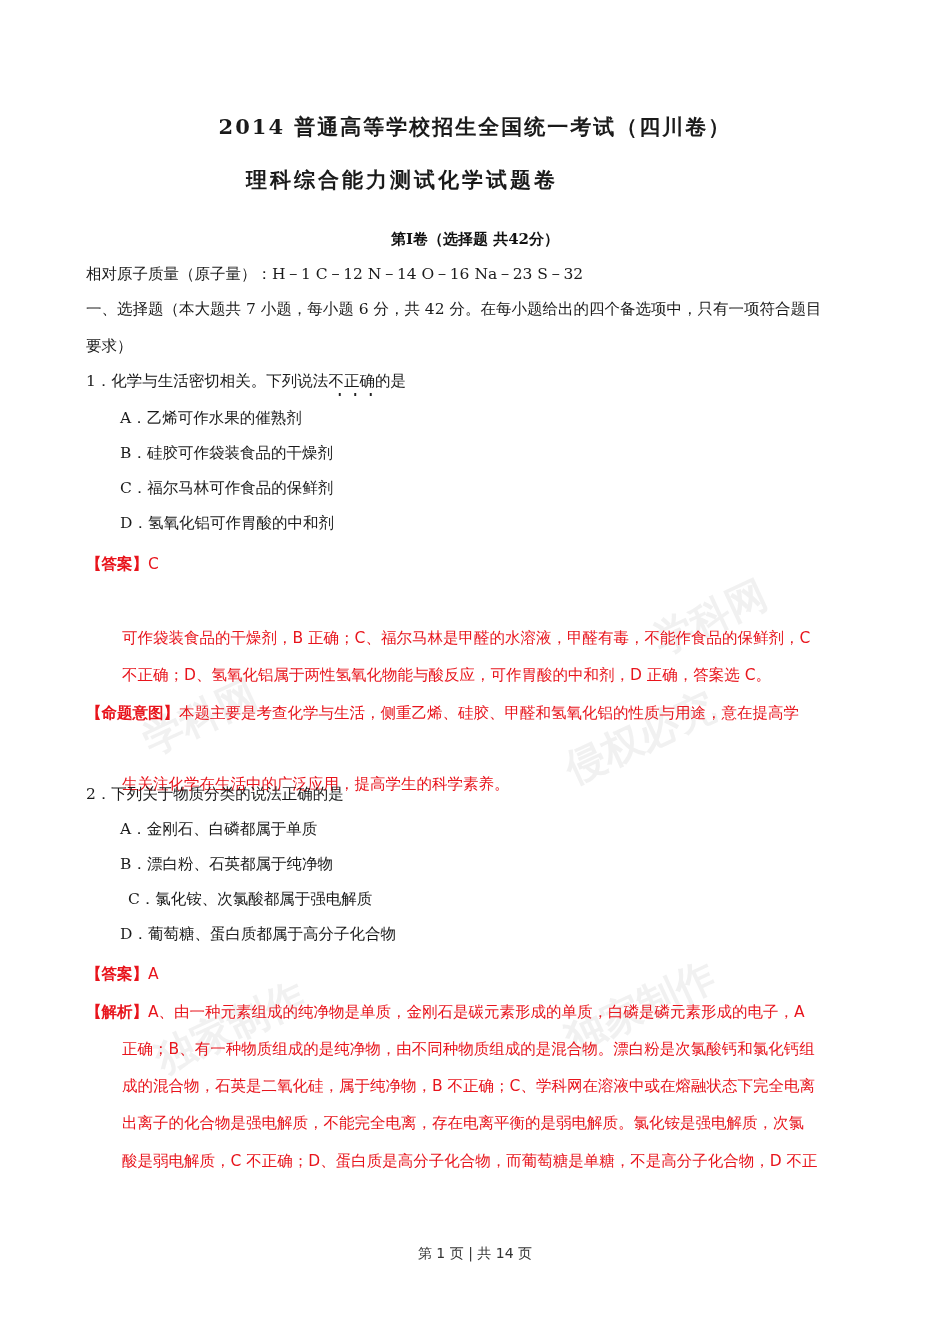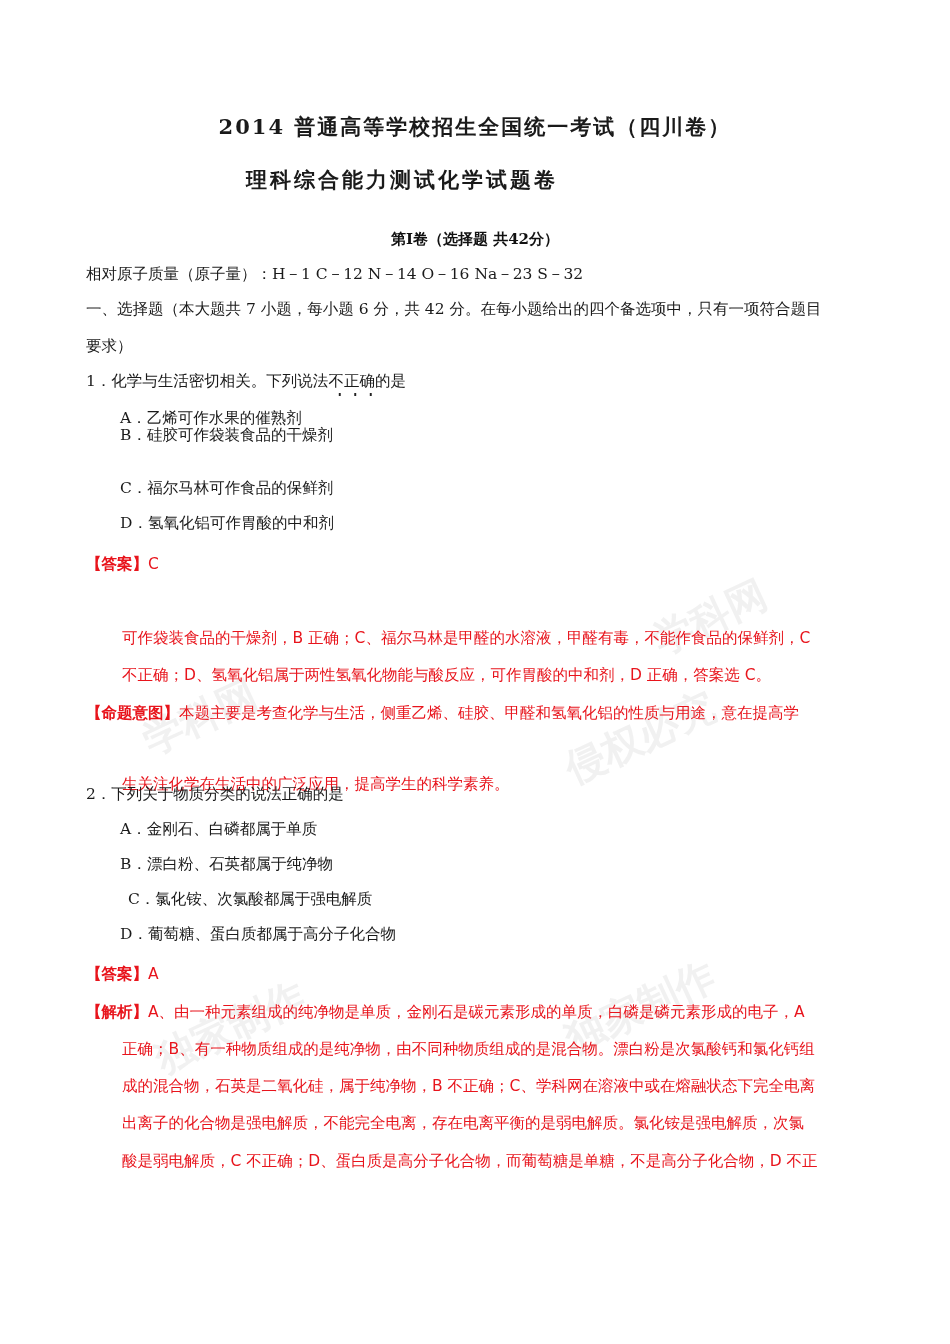--- a/index.html
+++ b/index.html
@@ -51,21 +51,21 @@
   <div class="section-head">第I卷（选择题 共42分）</div>
 
   <div class="line" style="top:264px;">相对原子质量（原子量）：H－1 C－12 N－14 O－16 Na－23 S－32</div>
   <div class="line" style="top:299px;">一、选择题（本大题共 7 小题，每小题 6 分，共 42 分。在每小题给出的四个备选项中，只有一项符合题目</div>
   <div class="line" style="top:336px;font-family:Liberation Serif, serif;">要求）</div>
 
   <div class="line" style="top:371px;">
     <span>1．化学与生活密切相关。下列说法</span><span class="emph-dots">不正确</span><span>的是</span>
   </div>
   <div class="opt" style="top:408px;">A．乙烯可作水果的催熟剂</div>
-  <div class="opt" style="top:425px;">B．硅胶可作袋装食品的干燥剂</div>
+  <div class="opt" style="top:443px;">B．硅胶可作袋装食品的干燥剂</div>
   <div class="opt" style="top:478px;">C．福尔马林可作食品的保鲜剂</div>
   <div class="opt" style="top:513px;">D．氢氧化铝可作胃酸的中和剂</div>
 
   <div class="red l0" style="top:554px;">
     <span class="tag">【答案】</span><span>C</span>
   </div>
   <div class="red l1" style="top:628px;">可作袋装食品的干燥剂，B 正确；C、福尔马林是甲醛的水溶液，甲醛有毒，不能作食品的保鲜剂，C</div>
   <div class="red l1" style="top:665px;">不正确；D、氢氧化铝属于两性氢氧化物能与酸反应，可作胃酸的中和剂，D 正确，答案选 C。</div>
   <div class="red l0" style="top:703px;">
     <span class="tag">【命题意图】</span><span>本题主要是考查化学与生活，侧重乙烯、硅胶、甲醛和氢氧化铝的性质与用途，意在提高学</span>
@@ -82,13 +82,14 @@
     <span class="tag">【答案】</span><span>A</span>
   </div>
   <div class="red l0" style="top:1002px;">
     <span class="tag">【解析】</span><span>A、由一种元素组成的纯净物是单质，金刚石是碳元素形成的单质，白磷是磷元素形成的电子，A</span>
   </div>
   <div class="red l1" style="top:1039px;">正确；B、有一种物质组成的是纯净物，由不同种物质组成的是混合物。漂白粉是次氯酸钙和氯化钙组</div>
   <div class="red l1" style="top:1076px;">成的混合物，石英是二氧化硅，属于纯净物，B 不正确；C、学科网在溶液中或在熔融状态下完全电离</div>
   <div class="red l1" style="top:1113px;">出离子的化合物是强电解质，不能完全电离，存在电离平衡的是弱电解质。氯化铵是强电解质，次氯</div>
   <div class="red l1" style="top:1151px;">酸是弱电解质，C 不正确；D、蛋白质是高分子化合物，而葡萄糖是单糖，不是高分子化合物，D 不正</div>
 
+  <div class="footer">第 1 页 | 共 14 页</div>
 </div>
 
 </body></html>

